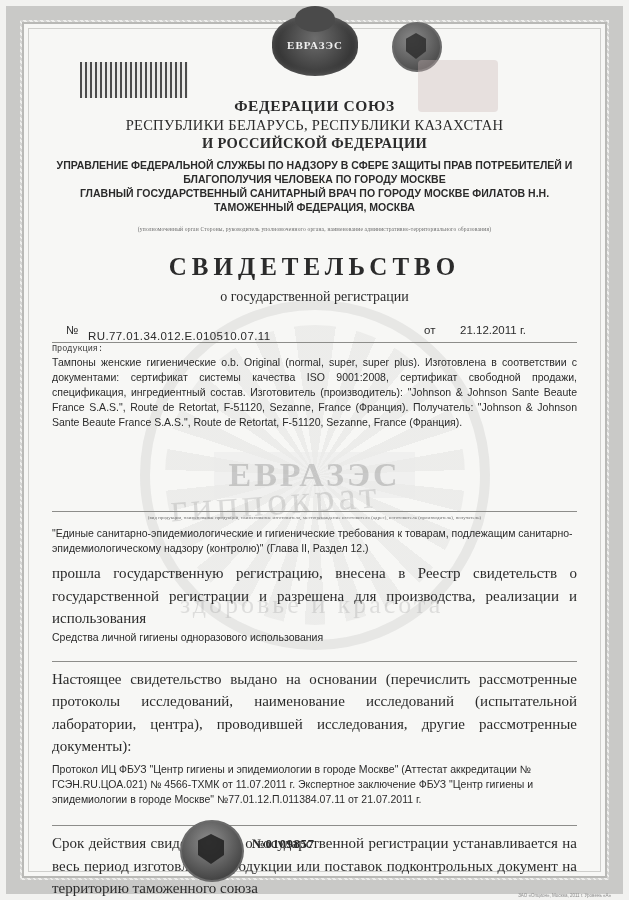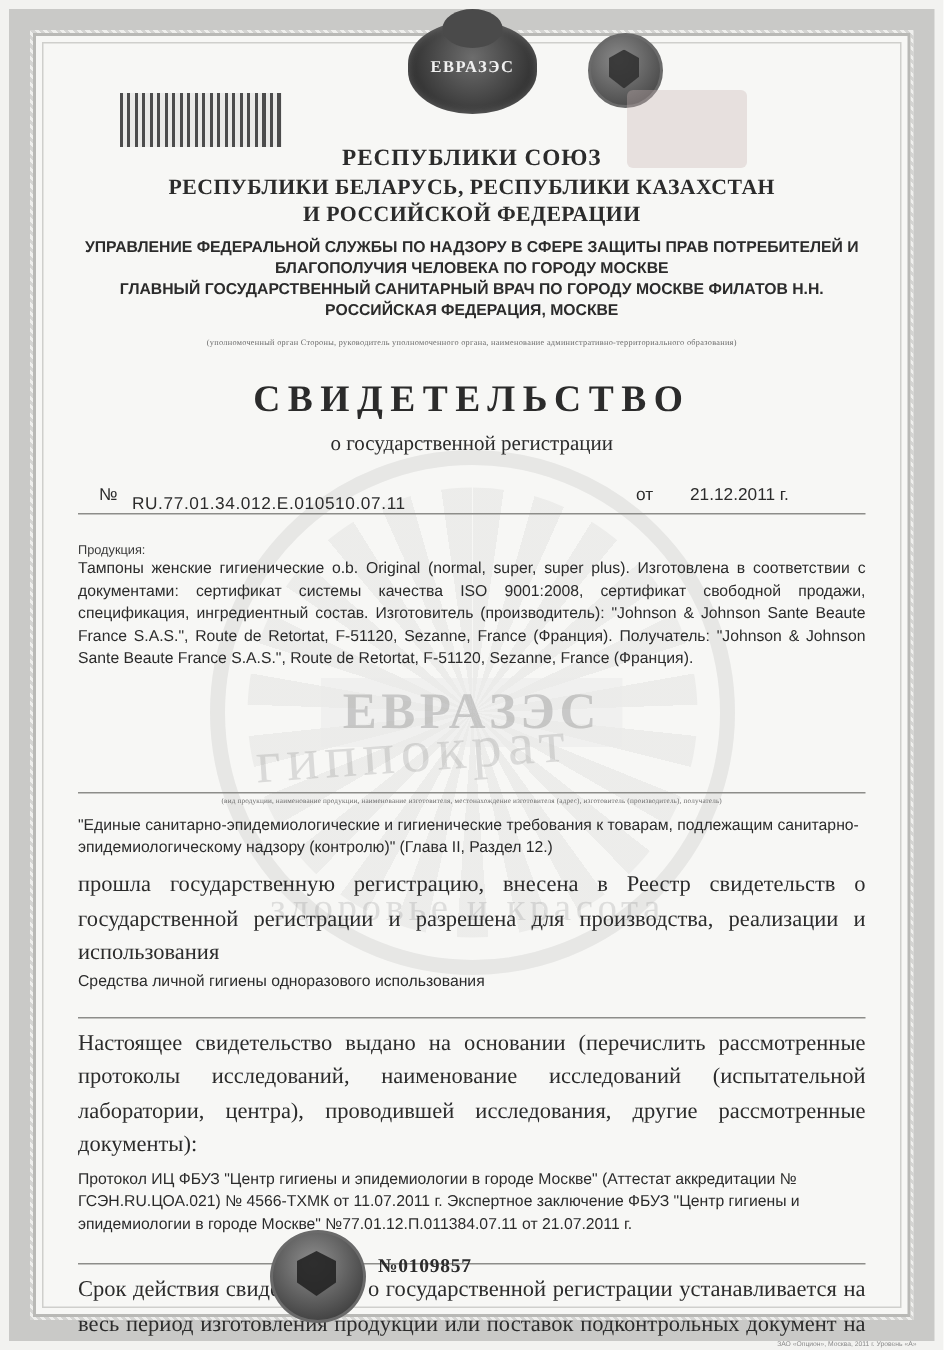--- a/index.html
+++ b/index.html
@@ -186,21 +186,21 @@
     text-align: center;
     line-height: 1.28;
   }
   .t-cu {
     font-size: 15.5px;
     font-weight: bold;
     letter-spacing: 0.6px;
   }
   .t-rb {
     font-size: 14.5px;
-    font-weight: bold;
+    font-weight: normal;
     letter-spacing: 0.3px;
     text-align: center;
   }
   .t-rf {
     font-size: 14.5px;
     font-weight: bold;
     letter-spacing: 0.3px;
   }
   .t-org {
     margin-top: 5px;
@@ -237,22 +237,22 @@
   .reg-val { position: absolute; left: 36px; top: 8px; letter-spacing: 0.4px; }
   .reg-date-lbl { position: absolute; left: 372px; top: 2px; }
   .reg-date-val { position: absolute; left: 408px; top: 2px; }
   .hr {
     border-bottom: 1px solid #8d8d8a;
     margin-top: 2px;
   }
 
   .lbl-small {
     font-size: 8.5px;
-    font-family: Liberation Sans, sans-serif;
-    margin-top: 17px;
+    font-family: Liberation Mono, monospace;
+    margin-top: 0;
     color: #3a3a3a;
   }
   .para {
     font-size: 10.5px;
     font-family: "Liberation Sans", sans-serif;
     line-height: 1.45;
     text-align: justify;
     margin-top: 1px;
   }
   .para-serif {
@@ -398,29 +398,29 @@
   <div class="emblem-eac">
     <span>ЕВРАЗЭС</span>
   </div>
   <div class="emblem-coat"></div>
   <div class="barcode"></div>
   <div class="stamp-corner"></div>
 
   <div class="content">
 
     <div class="title-block">
-      <div class="t-cu">РЕСПУБЛИКИ СОЮЗ</div>
+      <div class="t-cu">ФЕДЕРАЦИИ СОЮЗ</div>
       <div class="t-rb">РЕСПУБЛИКИ БЕЛАРУСЬ, РЕСПУБЛИКИ КАЗАХСТАН</div>
       <div class="t-rf">И РОССИЙСКОЙ ФЕДЕРАЦИИ</div>
 
       <div class="t-org">
         <div>УПРАВЛЕНИЕ ФЕДЕРАЛЬНОЙ СЛУЖБЫ ПО НАДЗОРУ В СФЕРЕ ЗАЩИТЫ ПРАВ ПОТРЕБИТЕЛЕЙ И</div>
         <div>БЛАГОПОЛУЧИЯ ЧЕЛОВЕКА ПО ГОРОДУ МОСКВЕ</div>
         <div>ГЛАВНЫЙ ГОСУДАРСТВЕННЫЙ САНИТАРНЫЙ ВРАЧ ПО ГОРОДУ МОСКВЕ ФИЛАТОВ Н.Н.</div>
-        <div>РОССИЙСКАЯ ФЕДЕРАЦИЯ, МОСКВЕ</div>
+        <div>ТАМОЖЕННЫЙ ФЕДЕРАЦИЯ, МОСКВА</div>
       </div>
 
       <div class="t-note">(уполномоченный орган Стороны, руководитель уполномоченного органа, наименование административно-территориального образования)</div>
 
       <div class="t-svid">СВИДЕТЕЛЬСТВО</div>
       <div class="t-sub">о государственной регистрации</div>
     </div>
 
     <div class="reg-row">
       <span class="reg-no">№</span>

